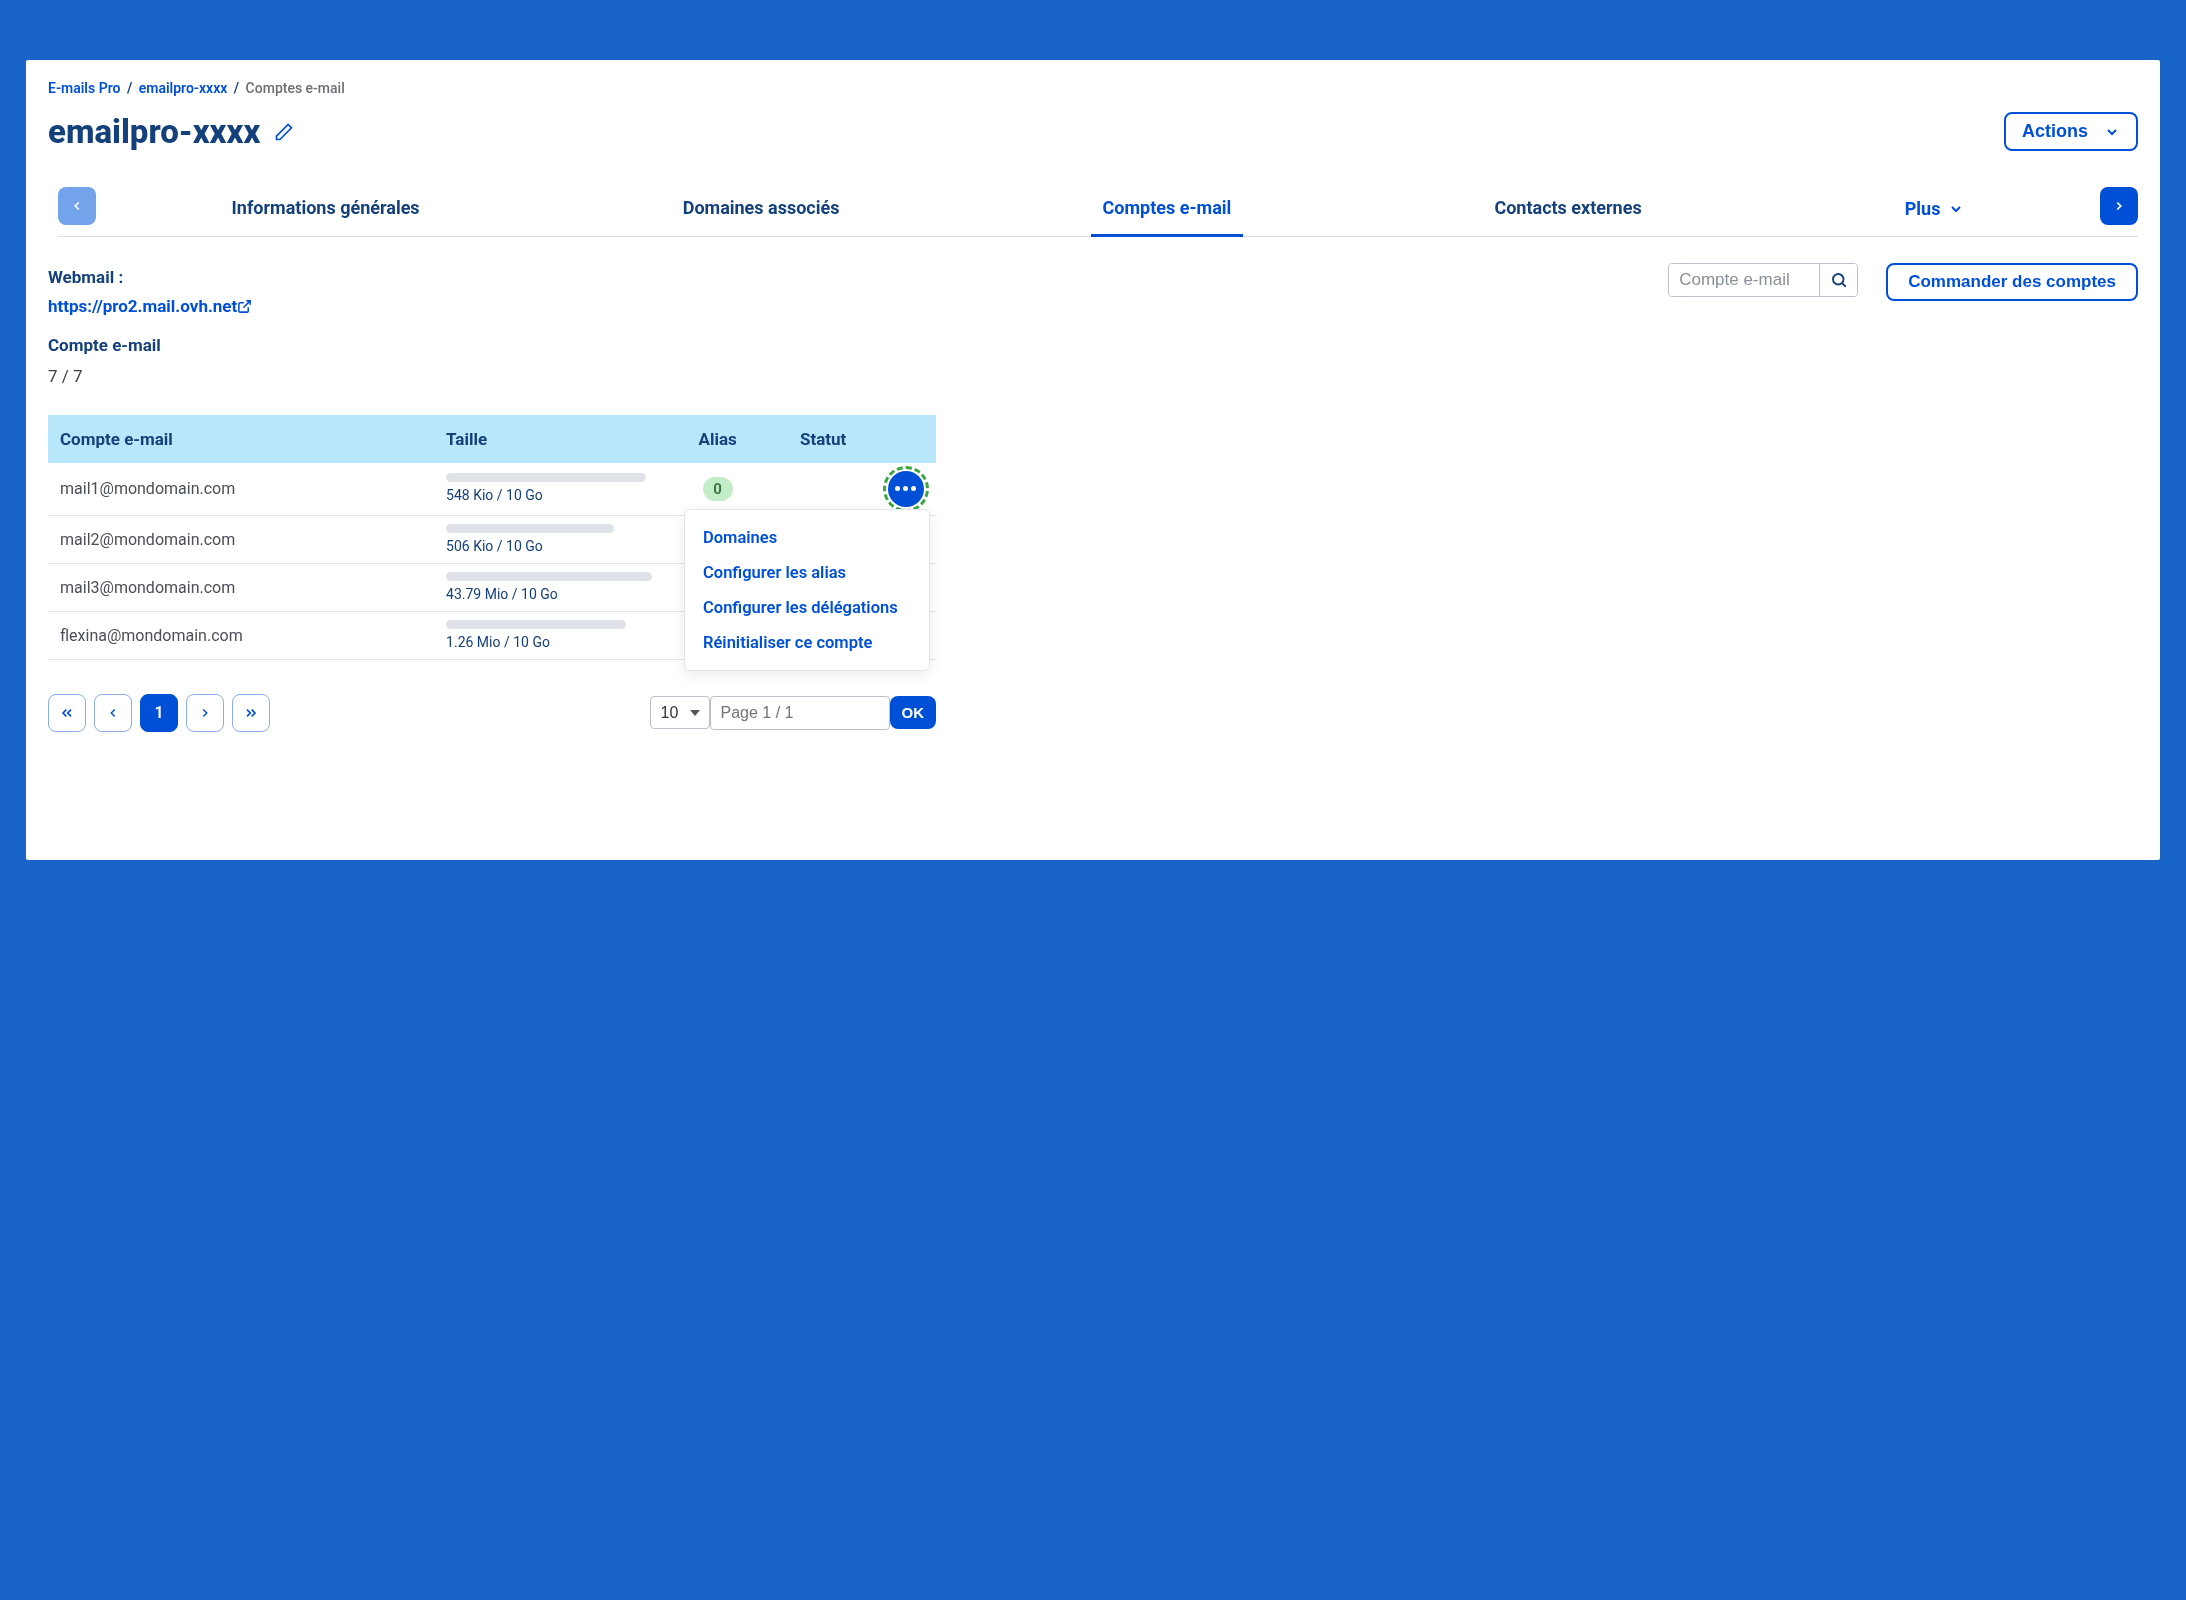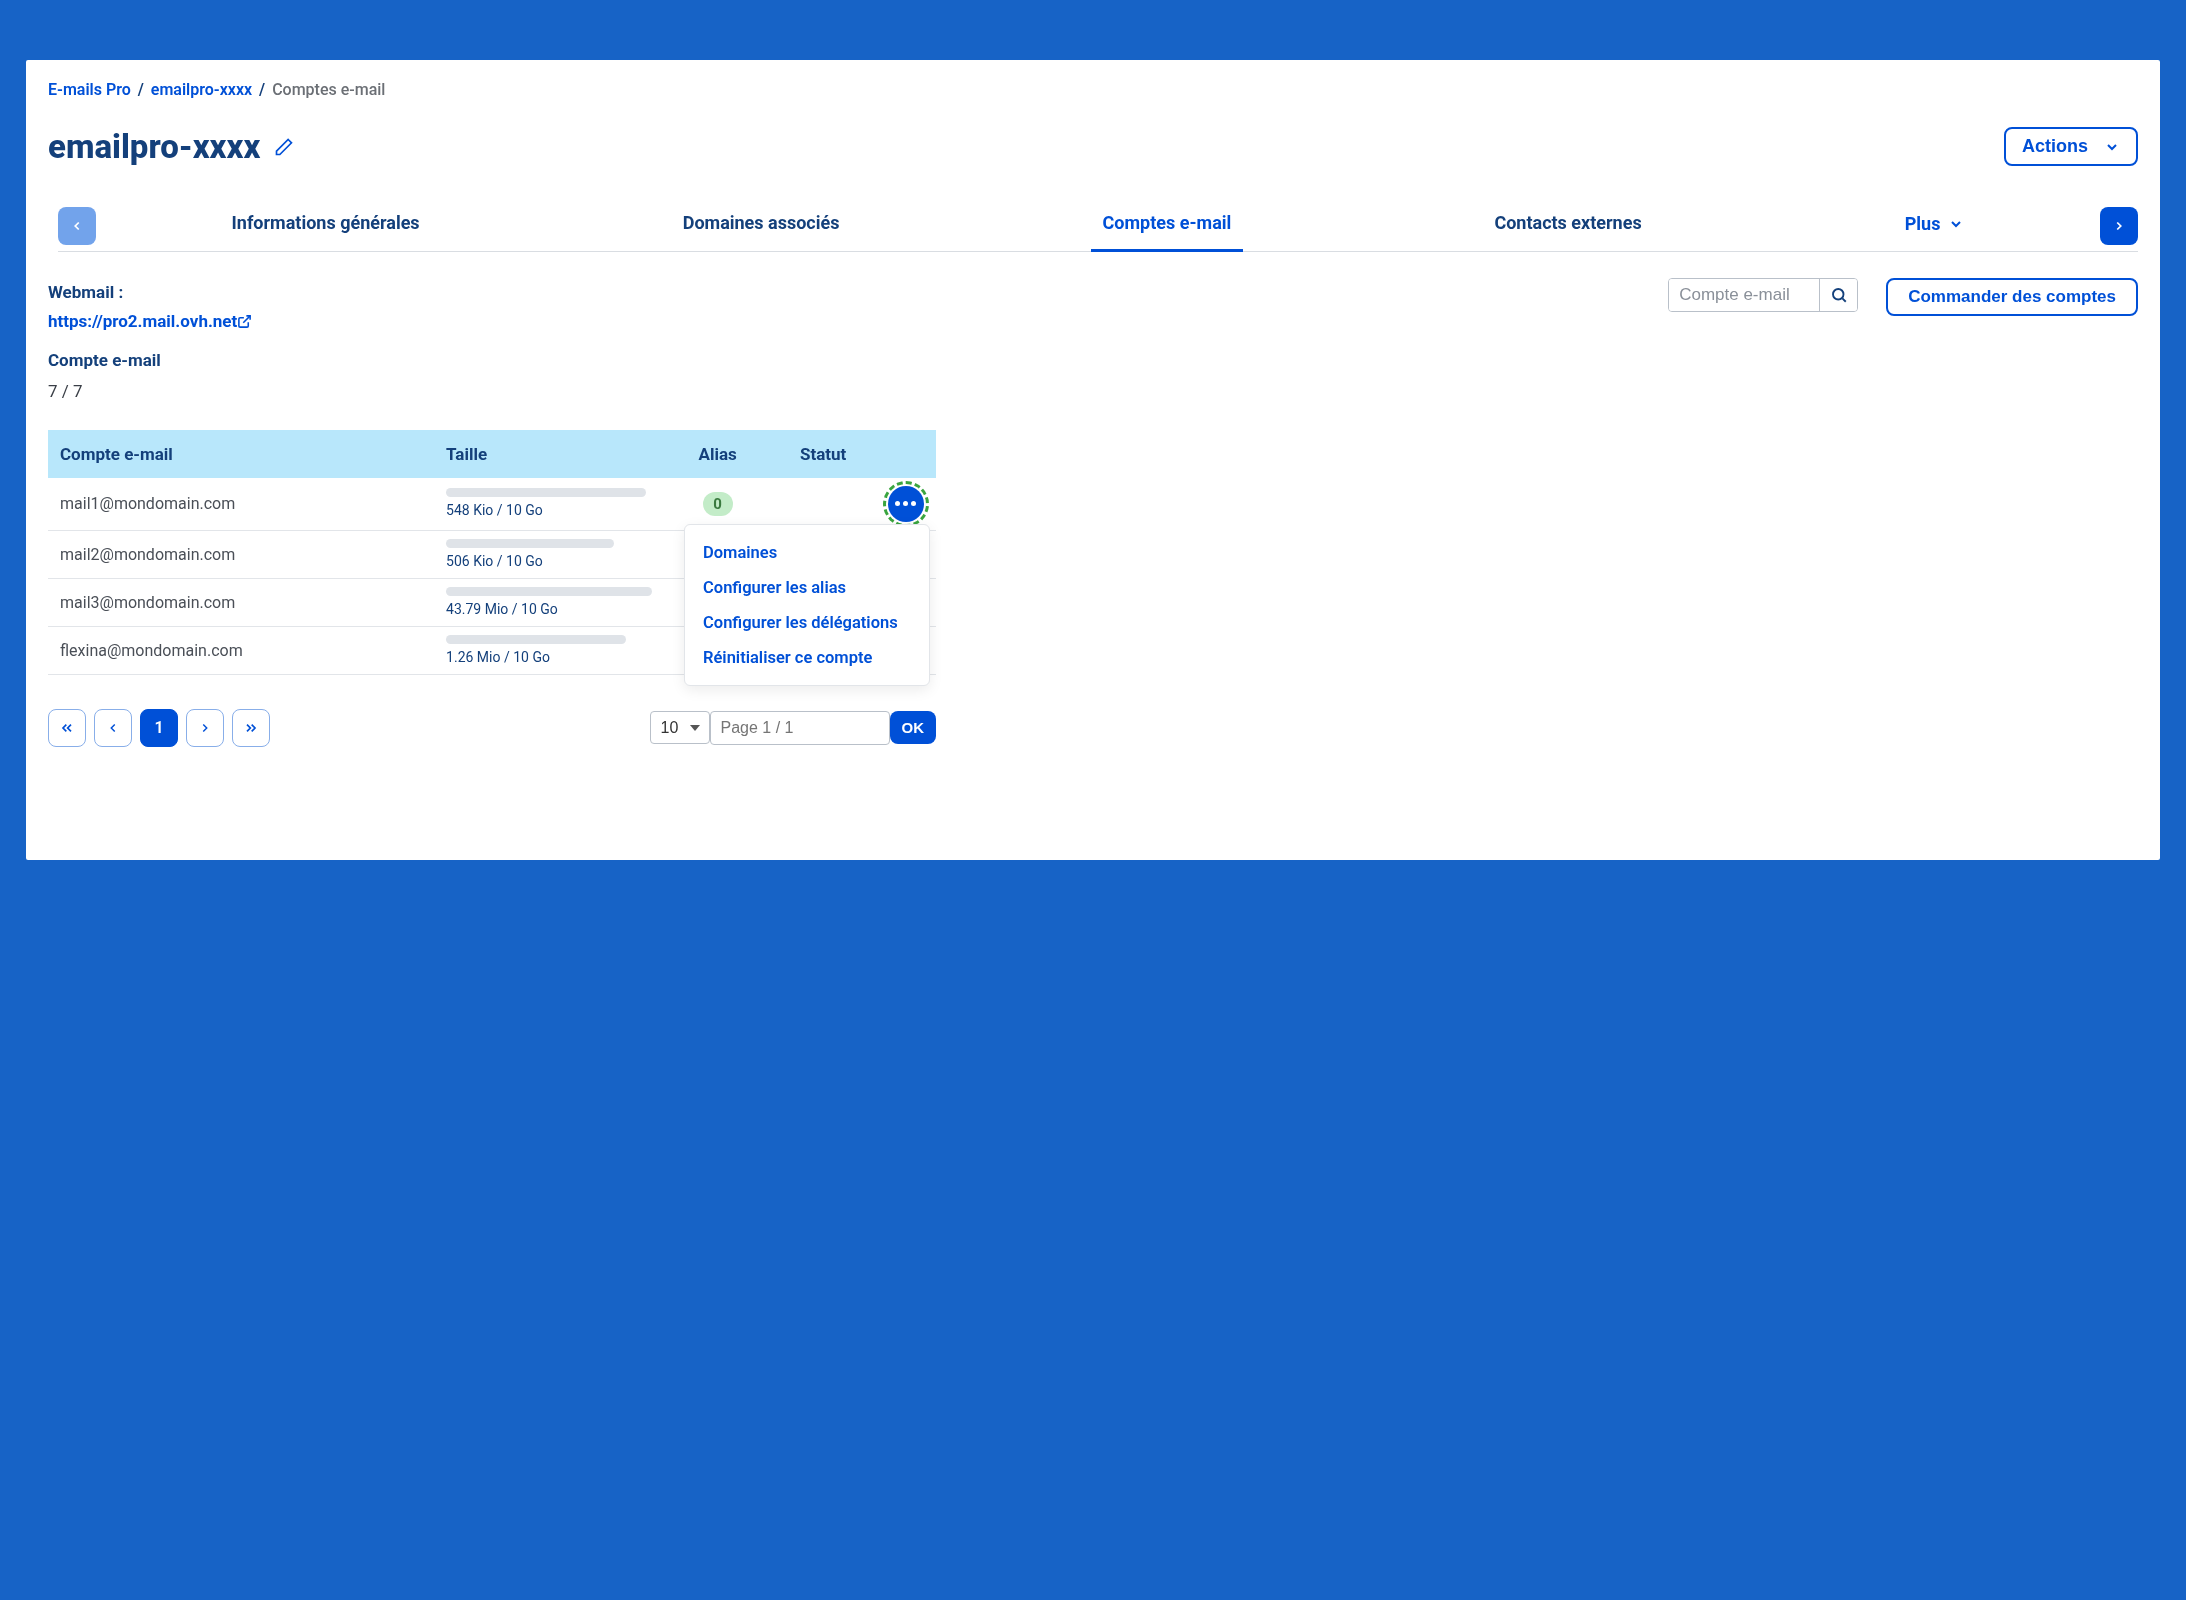--- a/index.html
+++ b/index.html
@@ -8,24 +8,24 @@
   background: #1763c6;
   padding: 60px 26px 0 26px;
 }
 .panel {
   background: #fff;
   border-radius: 2px;
   padding: 20px 22px 60px 22px;
   min-height: 800px;
 }
 .breadcrumb {
-  font-size: 16px;
+  font-size: 14px;
   font-weight: 600;
   color: #14407b;
-  margin-bottom: 28px;
+  margin-bottom: 16px;
 }
 .breadcrumb a { color: #0050d7; text-decoration: none; }
 .breadcrumb .sep { color: #14407b; padding: 0 3px; }
 .breadcrumb .current { color: #6b6f75; font-weight: 500; }
 
 .title-row {
   display: flex;
   align-items: center;
   justify-content: space-between;
   margin-bottom: 36px;
@@ -46,21 +46,21 @@
   padding: 7px 16px;
   border-radius: 8px;
   display: flex;
   align-items: center;
   gap: 16px;
   cursor: pointer;
 }
 
 .tabs-row {
   display: flex;
-  align-items: flex-end;
+  align-items: flex-start;
   gap: 4px;
   border-bottom: 1px solid #d9dde2;
   margin-left: 10px;
   margin-bottom: 26px;
 }
 .tab-nav-btn {
   width: 38px;
   height: 38px;
   border-radius: 8px;
   display: flex;

